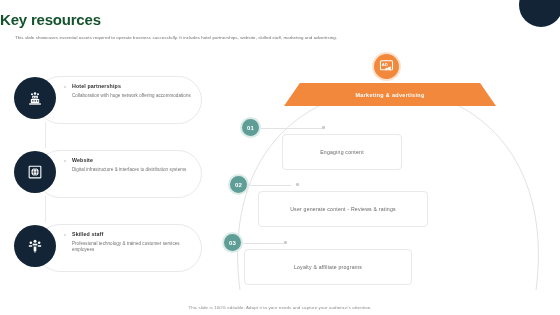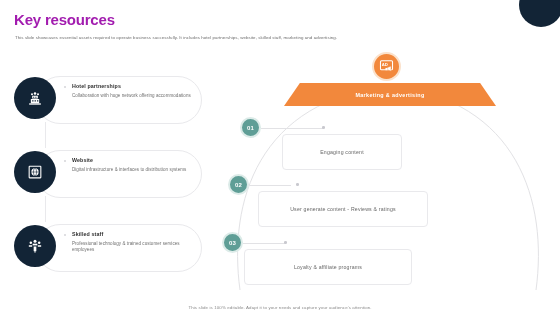--- a/index.html
+++ b/index.html
@@ -17,25 +17,25 @@
     position:absolute;
     top:-17px; right:-3px;
     width:44px; height:44px;
     border-radius:50%;
     background:#122436;
   }
 
   
   .page-title {
     position:absolute;
-    left:14px; top:11px;
+    left:0; top:11px;
     font-size:15px;
     font-weight:bold;
     letter-spacing:-0.2px;
-    color:#a21caf;
+    color:#14532d;
   }
   .page-subtitle {
     position:absolute;
     left:15px; top:34px;
     width:520px;
     font-size:4.4px;
     line-height:7px;
     color:#6d6d6d;
     letter-spacing:0.08px;
   }

